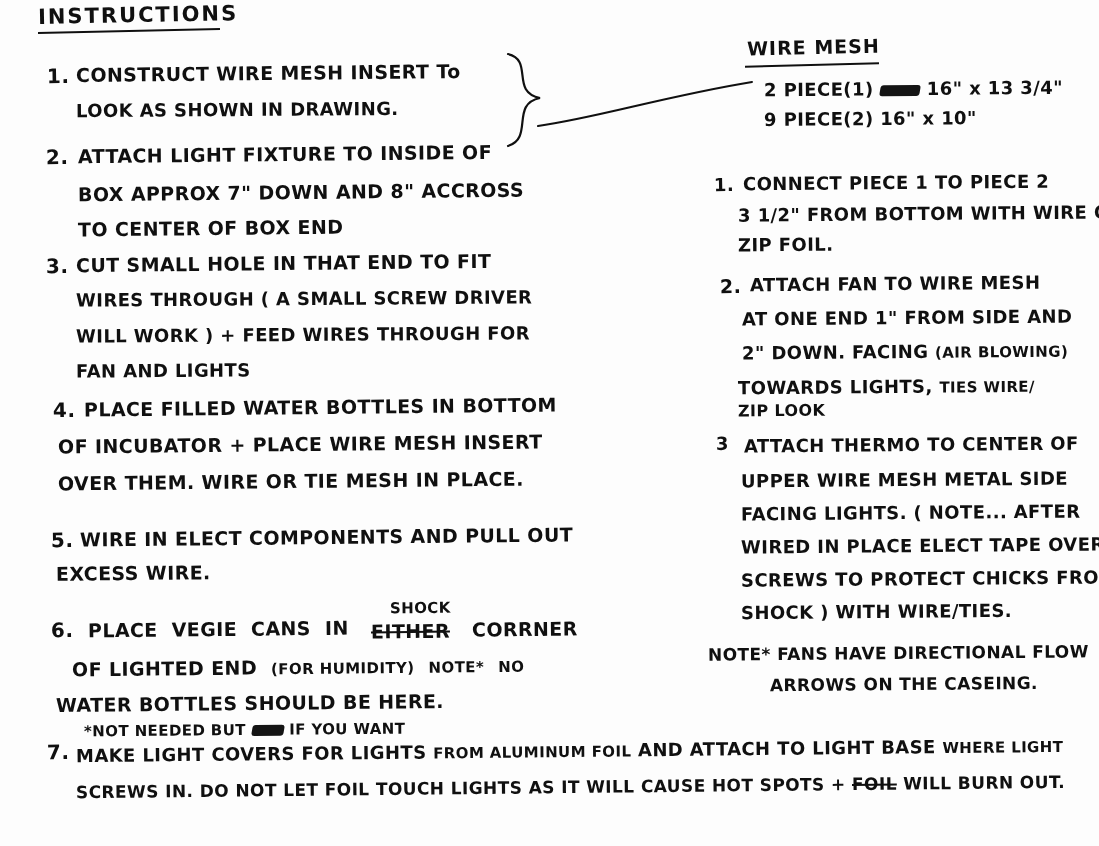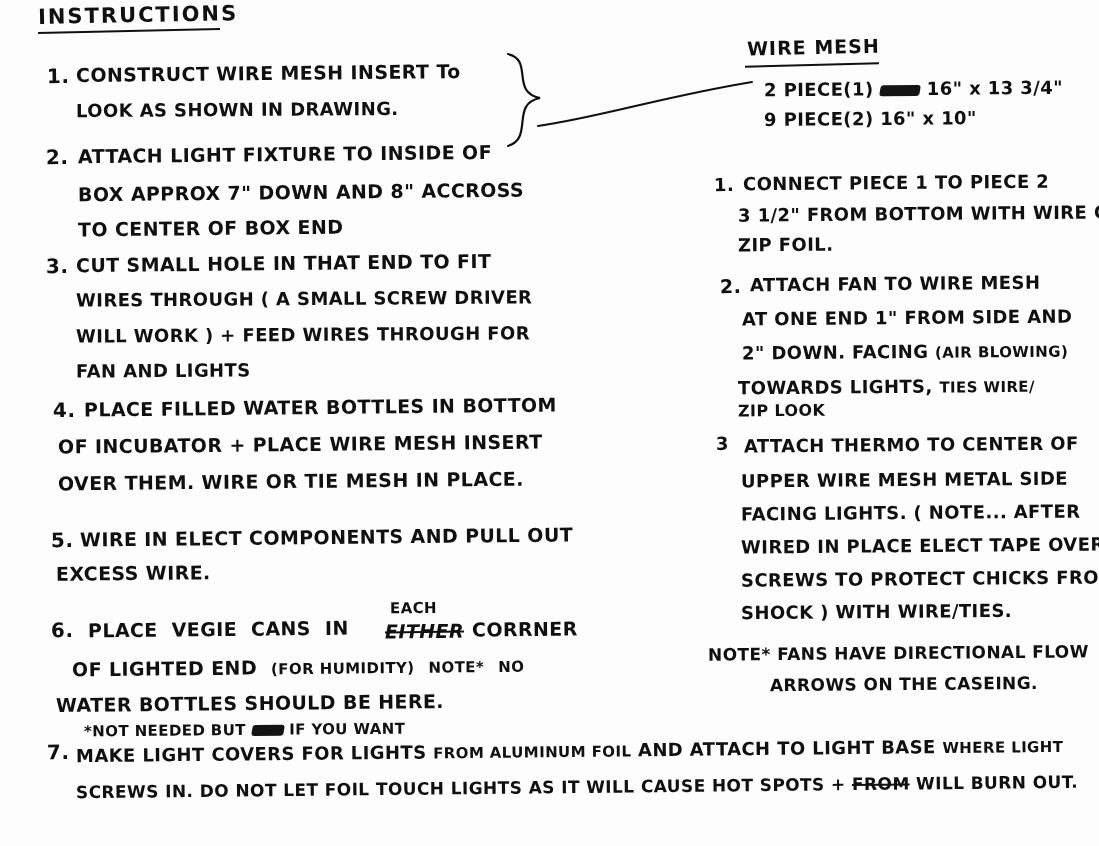--- a/index.html
+++ b/index.html
@@ -136,43 +136,43 @@
   <div class="hw line-l" style="left:84px; top:398px;">PLACE FILLED WATER BOTTLES IN BOTTOM</div>
   <div class="hw line-l" style="left:58px; top:435px;">OF INCUBATOR + PLACE WIRE MESH INSERT</div>
   <div class="hw line-l" style="left:58px; top:472px;">OVER THEM. WIRE OR TIE MESH IN PLACE.</div>
 
   <div class="hw num" style="left:51px; top:530px; transform:rotate(-1deg);">5.</div>
   <div class="hw line-l" style="left:80px; top:528px;">WIRE IN ELECT COMPONENTS AND PULL OUT</div>
   <div class="hw line-l" style="left:56px; top:564px;">EXCESS WIRE.</div>
 
   <div class="hw num" style="left:51px; top:620px; transform:rotate(-1deg);">6.</div>
   <div class="hw line-l" style="left:88px; top:620px;">PLACE&nbsp; VEGIE&nbsp; CANS&nbsp; IN</div>
-  <div class="hw small" style="left:390px; top:601px; transform:rotate(-0.6deg);">EACH</div>
-  <div class="hw line-l strike" style="left:385px; top:622px;font-style:italic;">EITHER</div>
+  <div class="hw small" style="left:390px; top:601px; transform:rotate(-0.6deg);">SHOCK</div>
+  <div class="hw line-l strike" style="left:371px; top:622px;">EITHER</div>
   <div class="hw line-l" style="left:472px; top:620px;">CORRNER</div>
 
   <div class="hw line-l" style="left:72px; top:658px;">OF LIGHTED END&nbsp;
     <span class="small">(FOR HUMIDITY)</span>&nbsp;
     <span class="small">NOTE*</span>&nbsp;
     <span class="small">NO</span>
   </div>
   <div class="hw line-l" style="left:56px; top:694px;">WATER BOTTLES SHOULD BE HERE.</div>
 
   <div class="hw small" style="left:84px; top:723px; transform:rotate(-0.5deg);">
     <span>*NOT NEEDED BUT</span>
     <span class="scribble" style="width:32px;">xx</span>
     <span>IF YOU WANT</span>
   </div>
 
   <div class="hw num" style="left:47px; top:742px; transform:rotate(-1deg);">7.</div>
   <div class="hw line-l" style="left:76px; top:742px; font-size:18px;">
     MAKE LIGHT COVERS FOR LIGHTS <span class="small">FROM ALUMINUM FOIL</span> AND ATTACH TO LIGHT BASE <span class="small">WHERE LIGHT</span>
   </div>
   <div class="hw line-l" style="left:76px; top:779px; font-size:17px;">
-    SCREWS IN. DO NOT LET FOIL TOUCH LIGHTS AS IT WILL CAUSE HOT SPOTS + <span class="strike">FROM</span> WILL BURN OUT.
+    SCREWS IN. DO NOT LET FOIL TOUCH LIGHTS AS IT WILL CAUSE HOT SPOTS + <span class="strike">FOIL</span> WILL BURN OUT.
   </div>
 
   <div class="hw heading-r" style="left:747px; top:38px;">WIRE MESH</div>
   <div class="heading-underline" style="left:745px; top:64px; width:134px;"></div>
 
   <div class="hw line-r" style="left:764px; top:80px;">
     <span>2 PIECE(1)</span>
     <span class="scribble" style="width:40px;">xx</span>
     <span>16" x 13 3/4"</span>
   </div>

